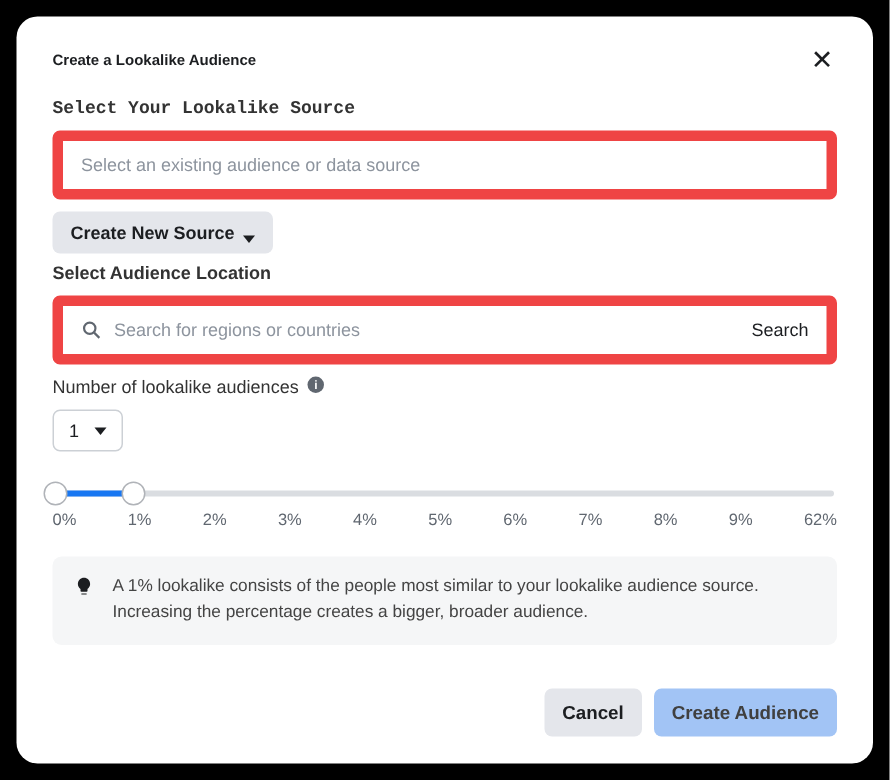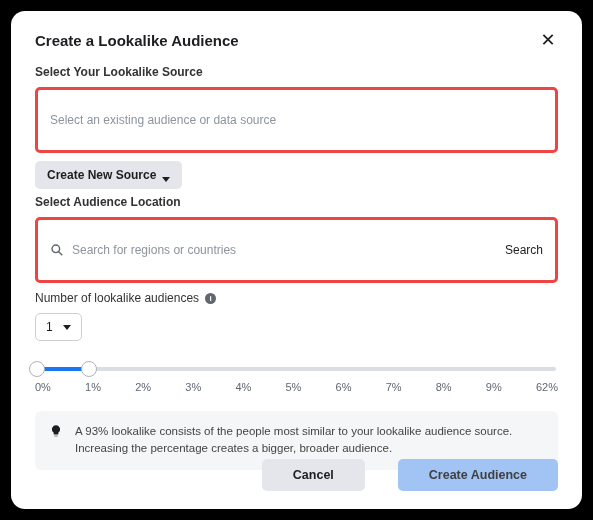--- a/index.html
+++ b/index.html
@@ -21,45 +21,45 @@
     position: relative;
     overflow: hidden;
   }
   .hdr {
     display: flex;
     justify-content: space-between;
     align-items: center;
     margin-bottom: 16px;
   }
   .hdr h1 {
-    font-size: 15px;
+    font-size: 10px;
     font-weight: 700;
     color: #1c1e21;
   }
   .close-x {
     font-size: 18px;
     color: #1c1e21;
     cursor: pointer;
     line-height: 1;
     width: 20px;
     text-align: center;
   }
   .sec-label {
     font-size: 12px;
     font-weight: 700;
     color: #333;
     margin-bottom: 8px;
     margin-top: 6px;
   }
-  .sec-label.first { margin-top: 16px; }
+  .sec-label.first { margin-top: 16px; font-family: Liberation Mono, monospace; }
   .input-box {
     width: 100%;
-    border: 3px solid #ef4444;
-    border-radius: 5px;
-    padding: 23px 12px;
+    border: 7px solid #ef4444;
+    border-radius: 5px;
+    padding: 9px 12px;
     font-size: 12px;
     color: #8d949e;
     background: #fff;
     display: flex;
     align-items: center;
     gap: 8px;
   }
   .input-box .browse {
     margin-left: auto;
     color: #1c1e21;
@@ -87,21 +87,21 @@
     width: 0; height: 0;
     border-left: 4px solid transparent;
     border-right: 4px solid transparent;
     border-top: 5px solid #1c1e21;
   }
   .sub-label {
     font-size: 12px;
     color: #333;
     margin-top: 8px;
     display: flex;
-    align-items: center;
+    align-items: flex-start;
     gap: 6px;
   }
   .info-ic {
     width: 11px; height: 11px;
     border-radius: 50%;
     background: #606770;
     color: #fff;
     font-size: 8px;
     font-weight: 700;
     display: inline-flex;
@@ -180,25 +180,24 @@
   .footer {
     position: absolute;
     right: 24px;
     bottom: 18px;
     display: flex;
     gap: 8px;
   }
   .btn {
     border: none;
     border-radius: 5px;
-    padding: 9px 31px;
+    padding: 9px 12px;
     font-size: 12.5px;
     font-weight: 600;
     cursor: pointer;
-    margin-left: 25px;
   }
   .btn-cancel {
     background: #e4e6eb;
     color: #1c1e21;
   }
   .btn-primary {
     background: #a2c4f5;
     color: #404040;
   }
 </style>
@@ -264,21 +263,21 @@
       </div>
   </div>
 
   
   <div class="tip-box">
     <div class="bulb-ic">
       <svg viewBox="0 0 24 24" width="14" height="14" fill="#1c1e21">
         <path d="M9 21h6v-1H9v1zm3-19C8.14 2 5 5.14 5 9c0 2.38 1.19 4.47 3 5.74V17c0 .55.45 1 1 1h6c.55 0 1-.45 1-1v-2.26c1.81-1.27 3-3.36 3-5.74 0-3.86-3.14-7-7-7z"></path>
       </svg>
     </div>
-    <div>A 93% lookalike consists of the people most similar to your lookalike audience source. Increasing the percentage creates a bigger, broader audience.</div>
+    <div>A 1% lookalike consists of the people most similar to your lookalike audience source. Increasing the percentage creates a bigger, broader audience.</div>
   </div>
 
   
   <div class="footer">
     <button class="btn btn-cancel">Cancel</button>
     <button class="btn btn-primary">Create Audience</button>
   </div>
 
 </div>
 

